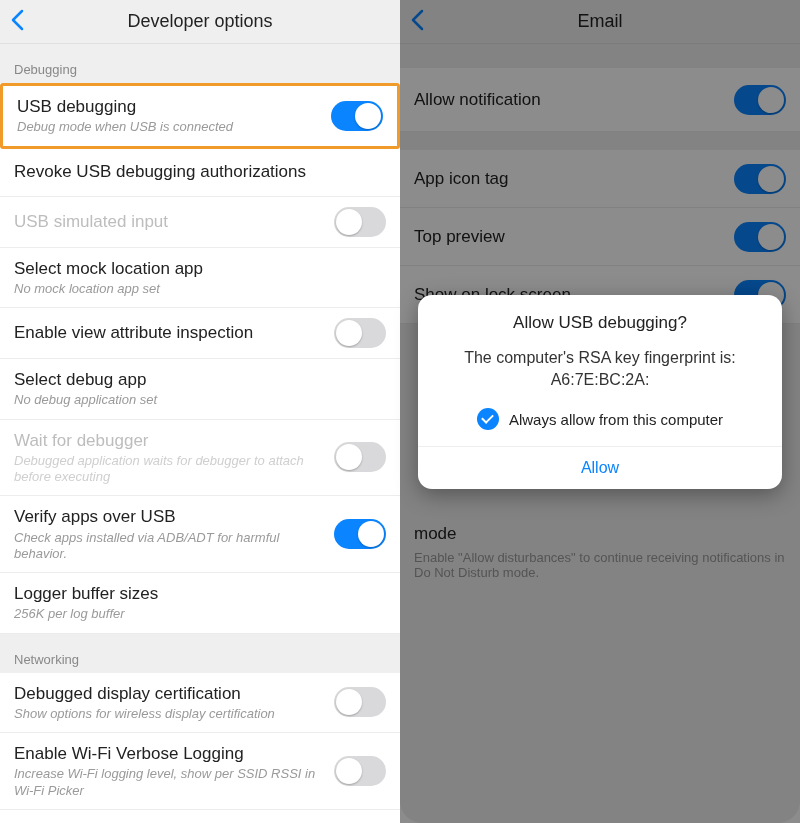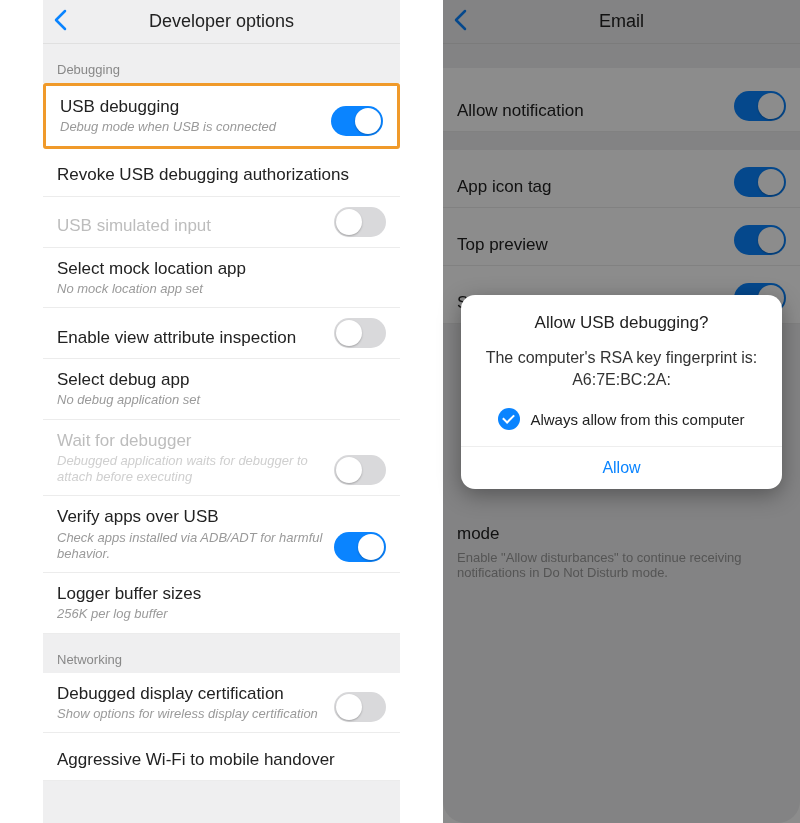--- a/index.html
+++ b/index.html
@@ -4,21 +4,21 @@
 <style>
   * { box-sizing: border-box; margin: 0; padding: 0; }
   body {
     font-family: -apple-system, BlinkMacSystemFont, "Segoe UI", Helvetica, Arial, sans-serif;
     background: #fff;
     width: 800px;
     height: 823px;
     overflow: hidden;
     display: flex;
   }
-  .panel { width: 432px; height: 823px; position: relative; margin-left: 43px; }
+  .panel { width: 432px; height: 823px; position: relative; }
   .panel-left { background: #efeff0; }
   .panel-right { background: #efeff0; border-radius: 22px; }
   .mask {
     position: absolute; inset: 0;
     background: rgba(0,0,0,0.45);
     z-index: 5;
   }
 
   .header {
     height: 44px;
@@ -40,21 +40,21 @@
 
   .section-label {
     font-size: 13px; color: #888;
     padding: 18px 14px 6px 14px;
   }
 
   .list { background: #fff; }
   .row {
     padding: 10px 14px;
     border-bottom: 1px solid #ececec;
-    display: flex; align-items: flex-end;
+    display: flex; align-items: center;
     min-height: 48px;
   }
   .row.tall { min-height: 60px; }
   .row .text { flex: 1; padding-right: 8px; }
   .row .title-text { font-size: 17px; color: #222; line-height: 1.25; }
   .row .sub-text { font-size: 13px; color: #9a9a9a; line-height: 1.25; margin-top: 2px; font-style: italic; }
   .row.disabled .title-text { color: #bdbdbd; }
   .row.disabled .sub-text { color: #cfcfcf; }
 
   .toggle {
@@ -231,20 +231,29 @@
     <div class="row tall">
       <div class="text">
         <div class="title-text">Debugged display certification</div>
         <div class="sub-text">Show options for wireless display certification</div>
       </div>
       <div class="toggle">
           <div class="knob"></div>
         </div>
     </div>
 
+    <div class="row tall">
+      <div class="text">
+        <div class="title-text">Enable Wi-Fi Verbose Logging</div>
+        <div class="sub-text">Increase Wi-Fi logging level, show per SSID RSSI in Wi-Fi Picker</div>
+      </div>
+      <div class="toggle">
+          <div class="knob"></div>
+        </div>
+    </div>
 
     <div class="row">
       <div class="text">
           <div class="title-text">Aggressive Wi-Fi to mobile handover</div>
         </div>
     </div>
   </div>
 </div>
 
 <div class="panel panel-right">

